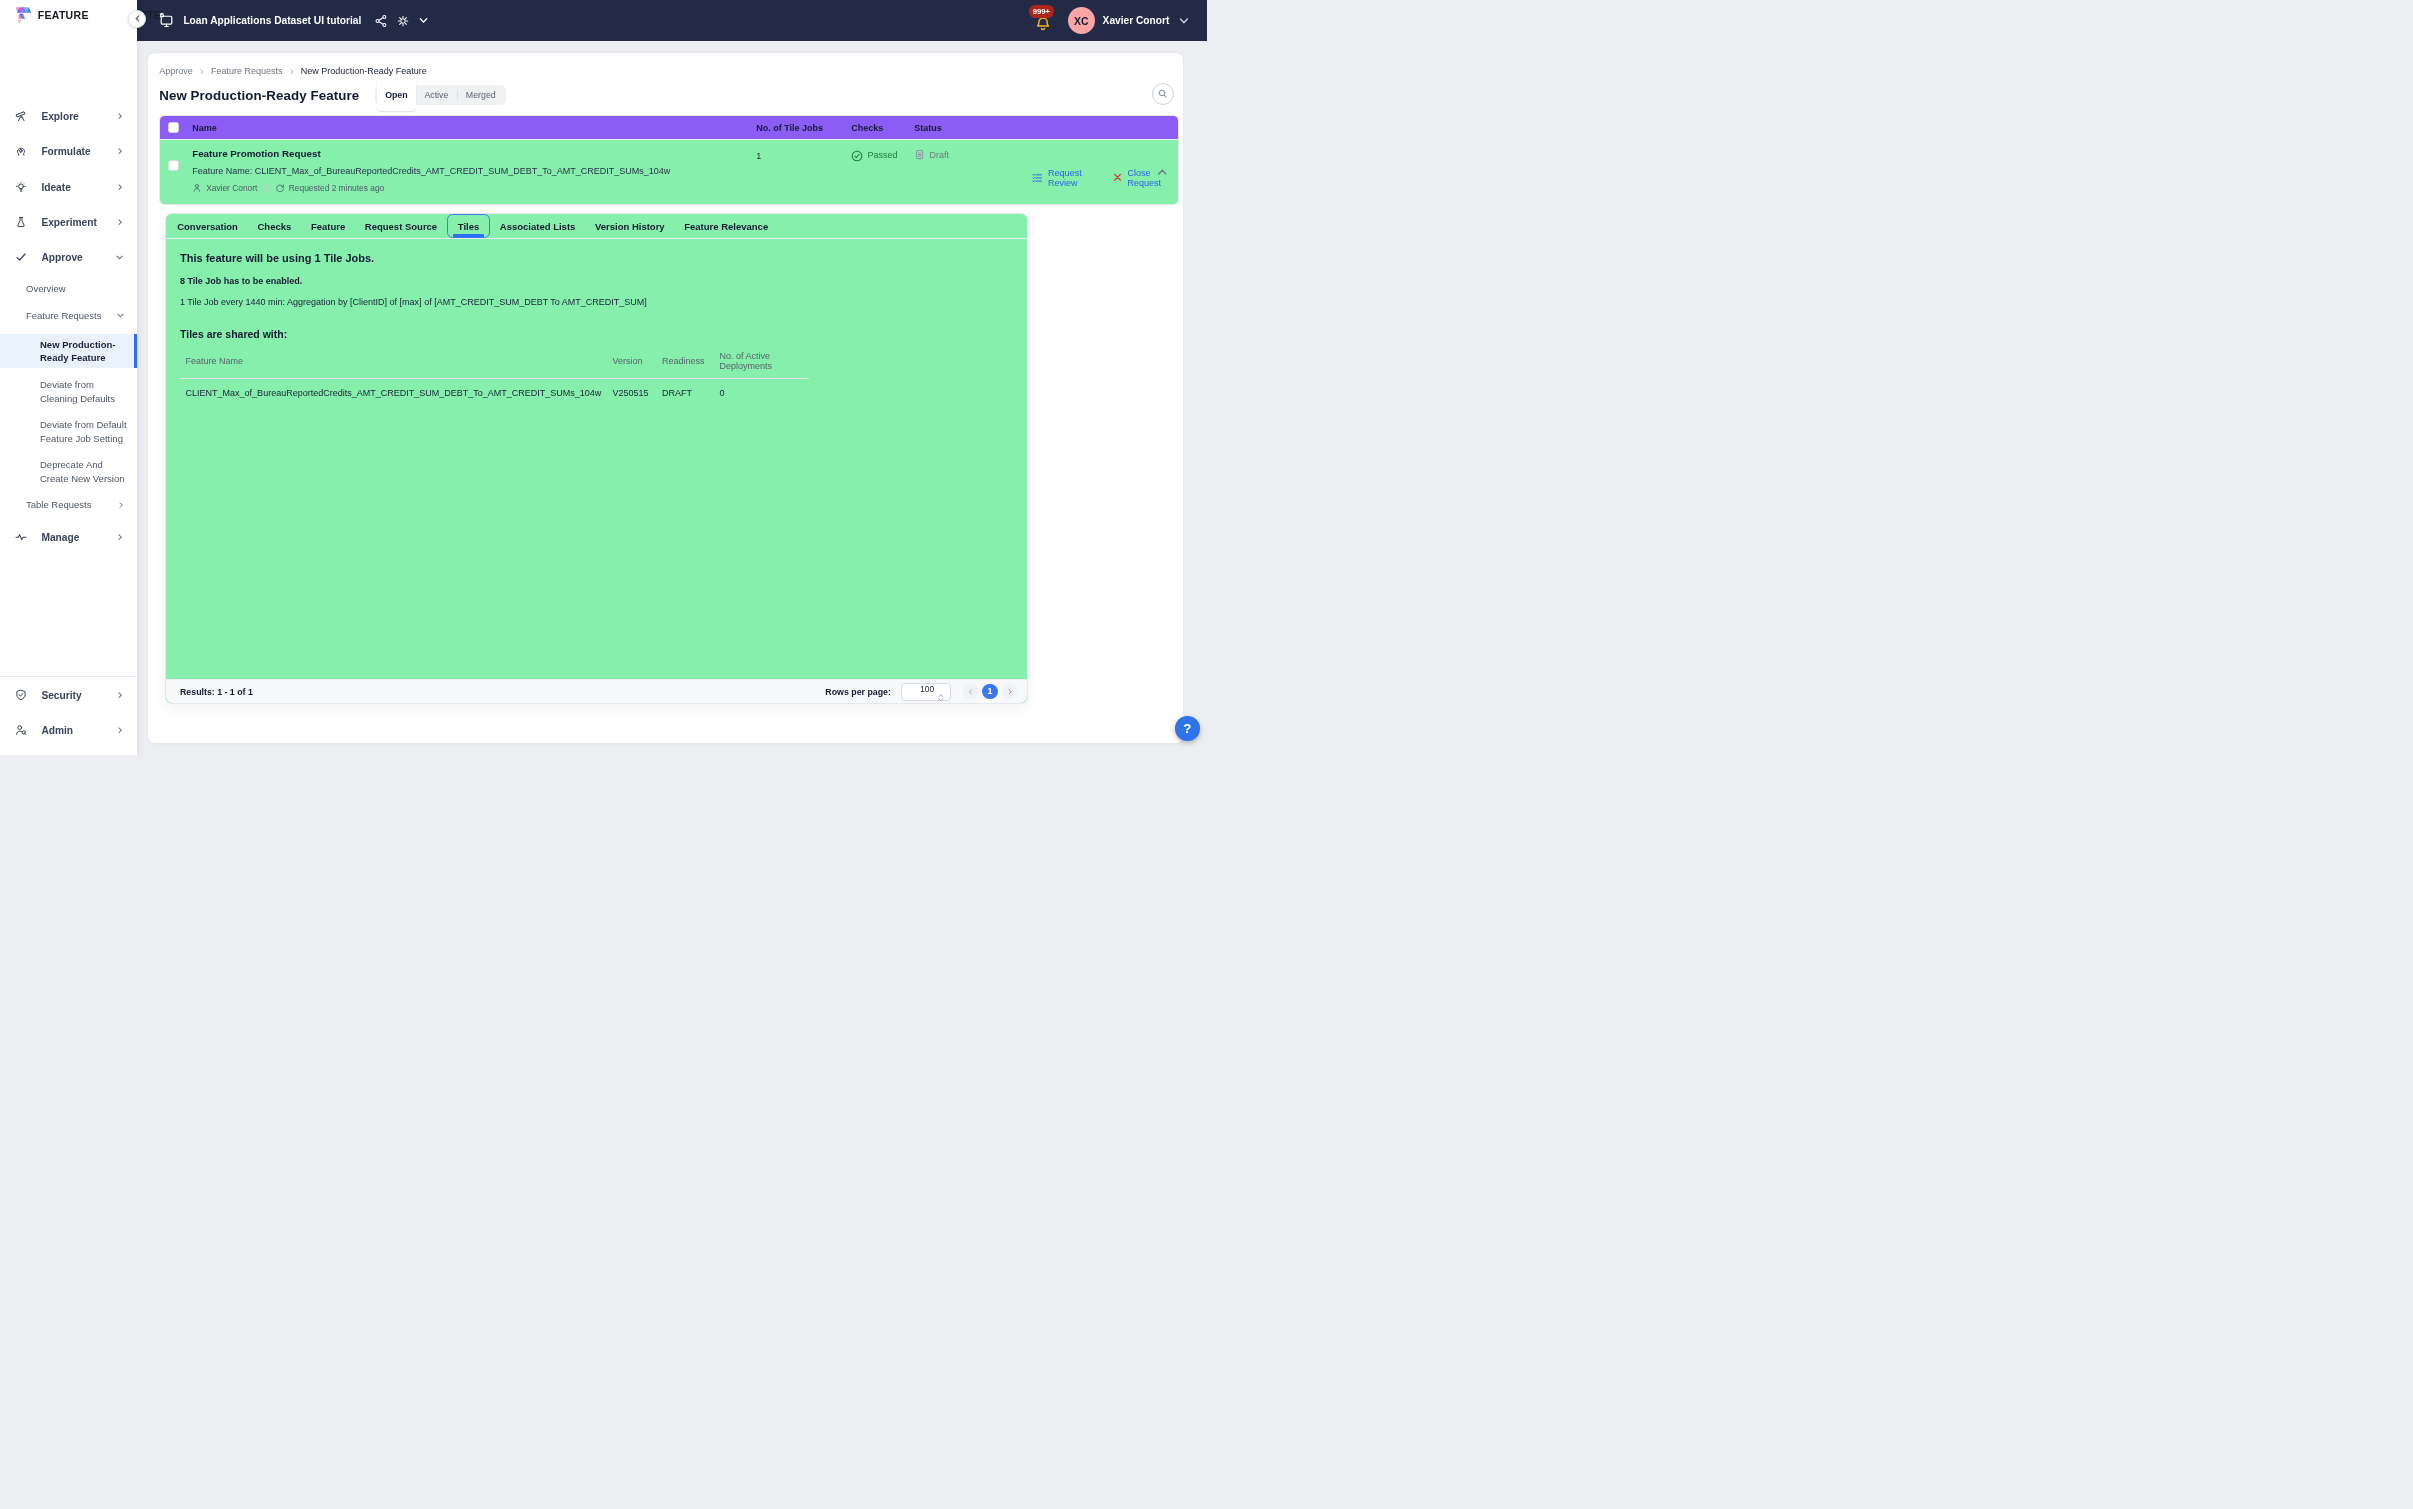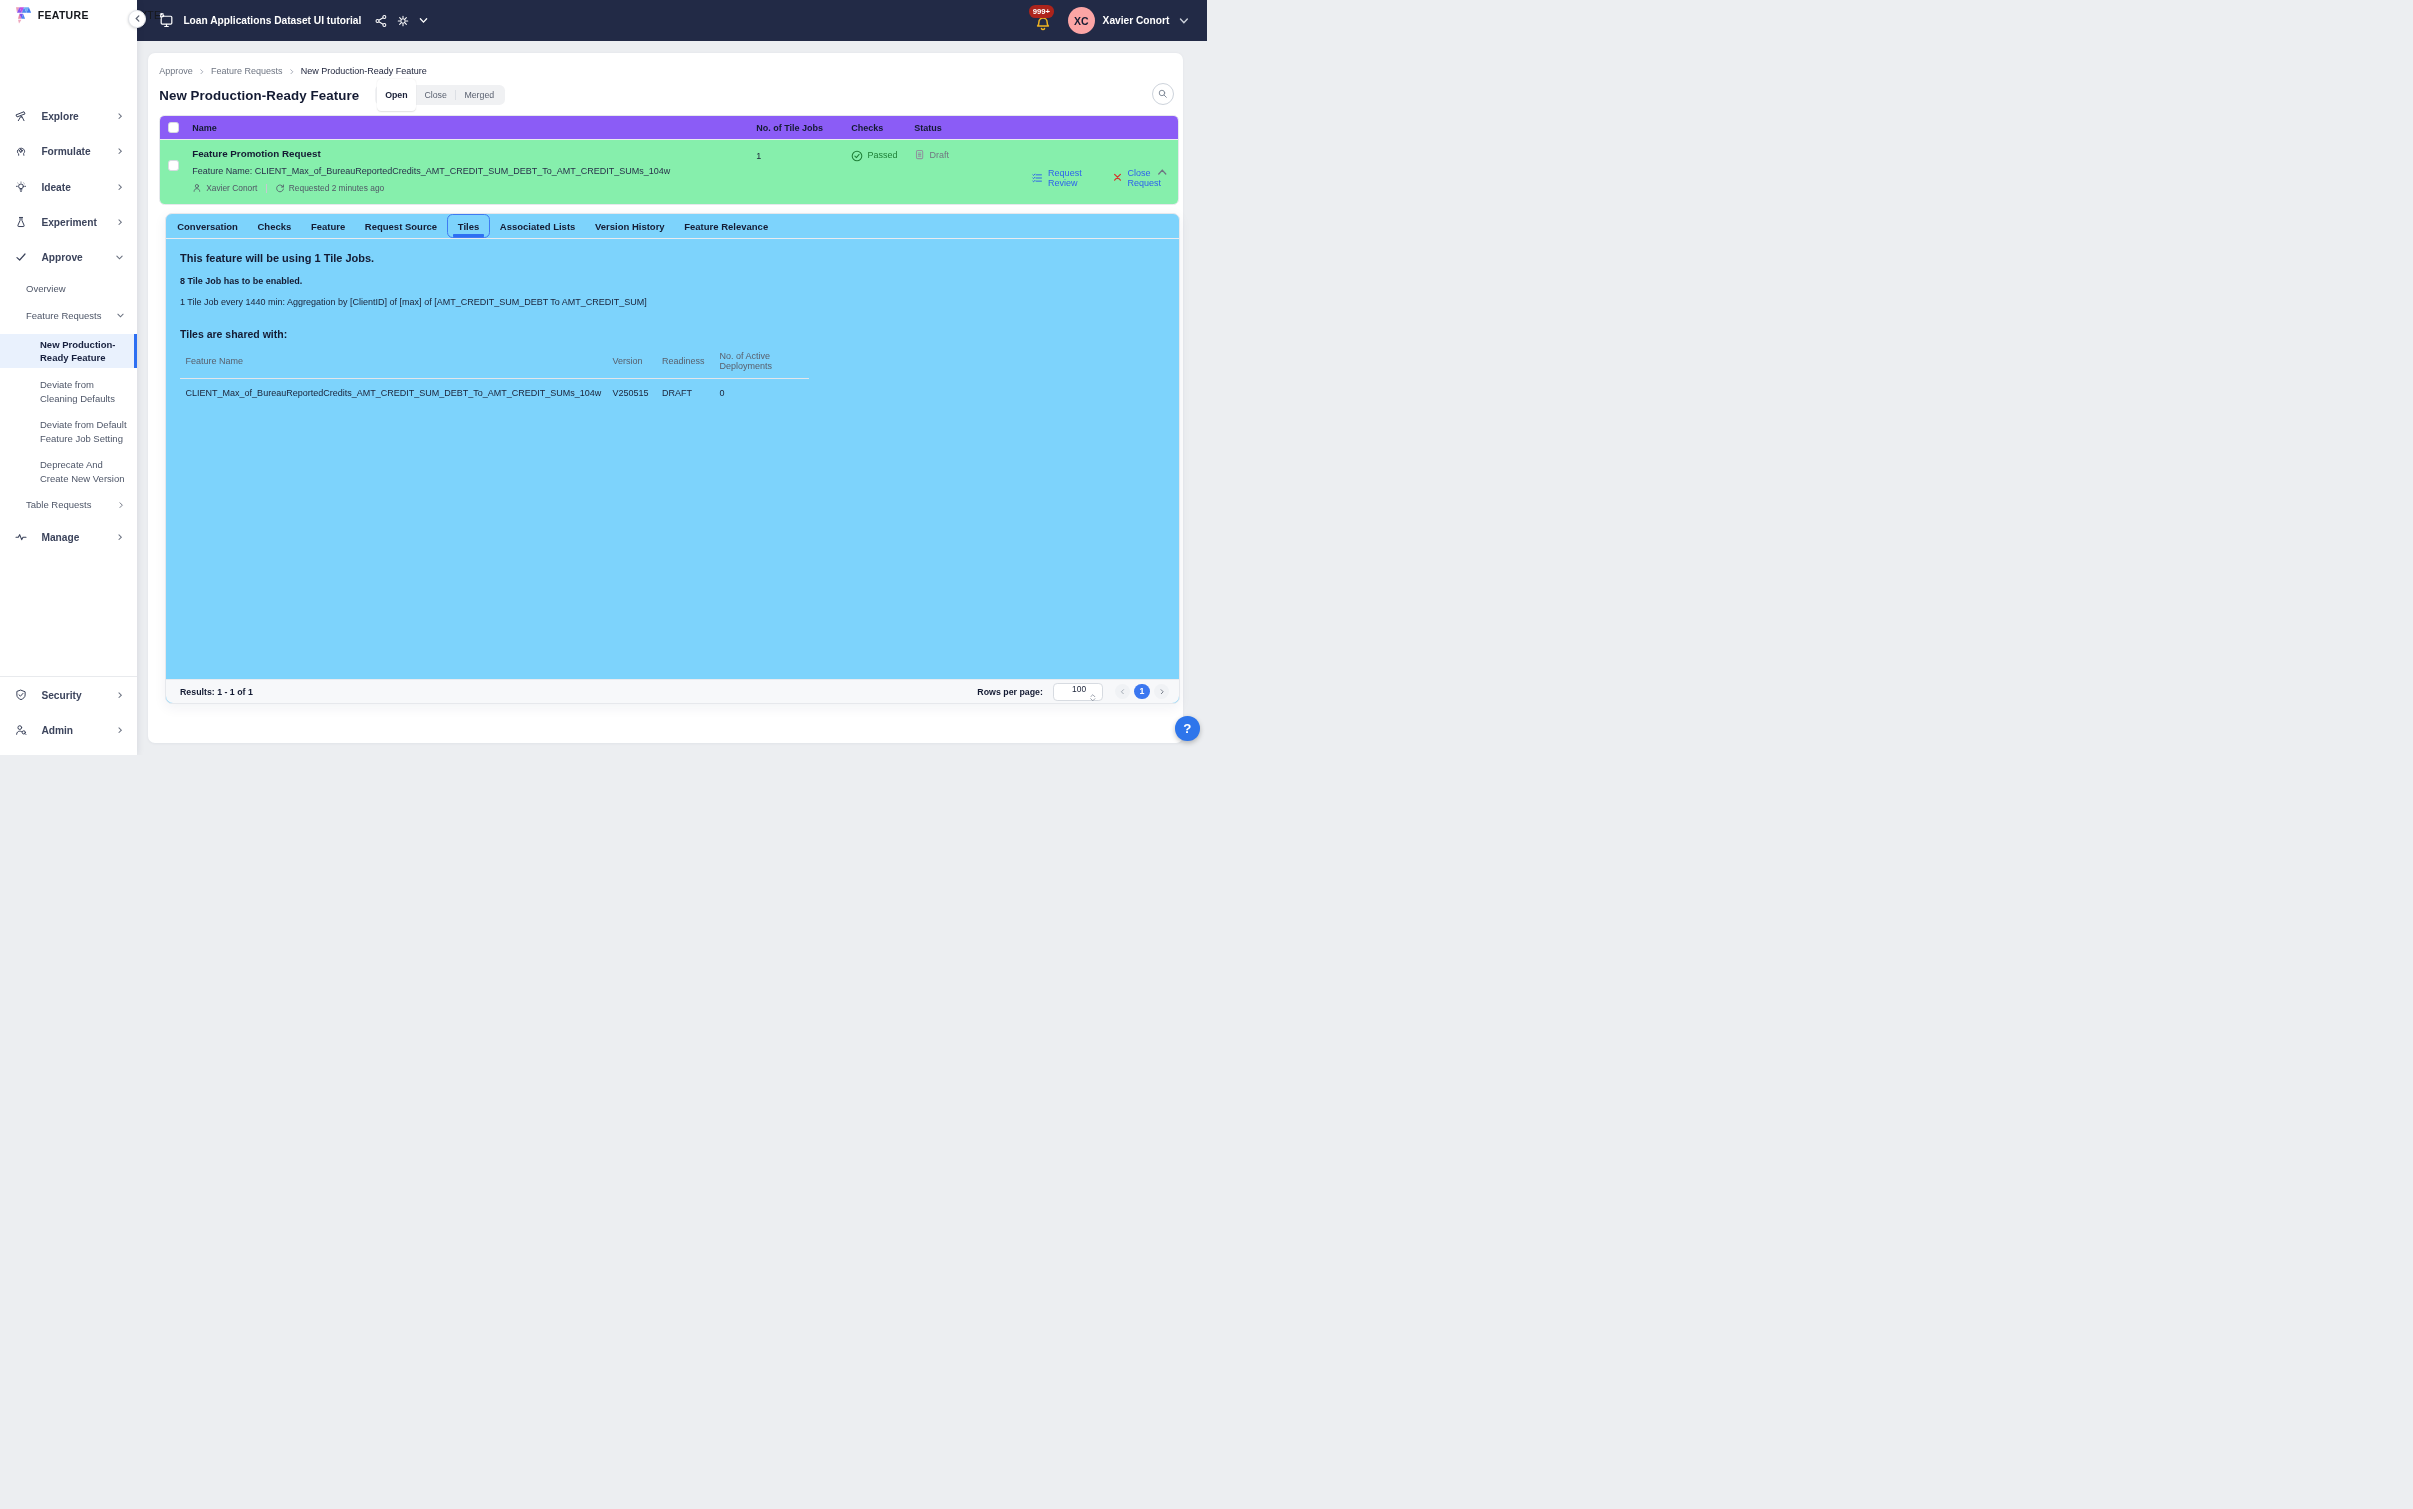--- a/index.html
+++ b/index.html
@@ -67,21 +67,21 @@
   .vcell { padding-top:10.5px; font-size:9px; color:#1A2238; }
   .chk-cell { display:flex; align-items:flex-start; gap:4.2px; padding-top:9.8px; }
   .chk-txt { font-size:9px; color:#1F8038; font-weight:500; margin-top:0.7px; }
   .st-cell { display:flex; align-items:flex-start; gap:4.2px; padding-top:9px; }
   .st-txt { font-size:9px; color:#707781; margin-top:1.4px; }
   .act-cell { padding-top:11.2px; display:flex; gap:8.4px; }
   .act-link { display:flex; align-items:center; gap:5.6px; font-size:9px; font-weight:500; color:#2D62EC; cursor:pointer; }
   .row-collapse { position:absolute; right:11.2px; top:27px; cursor:pointer; }
 
   
-  .tabs-card { position:absolute; left:17px; top:160px; width:1015px; height:491px; background:#7dd3fc; border:0.7px solid #E6E8EC; border-radius:7px; box-shadow:0 3.5px 12.6px rgba(25,39,80,.06); display:flex; flex-direction:column; }
+  .tabs-card { position:absolute; left:17px; top:160px; width:863px; height:491px; background:#86efac; border:0.7px solid #E6E8EC; border-radius:7px; box-shadow:0 3.5px 12.6px rgba(25,39,80,.06); display:flex; flex-direction:column; }
   .tabs-bar { height:25px; border-bottom:0.7px solid #E9EBEF; display:flex; align-items:stretch; padding-left:1.4px; flex:0 0 25px; }
   .tab { display:flex; align-items:center; padding:0 9.8px; font-size:9.5px; font-weight:600; color:#141B33; cursor:pointer; position:relative; white-space:nowrap; }
   .tab.active { border:1.1px solid #3E7BF2; border-radius:5.6px; }
   .tab.active::after { content:''; position:absolute; left:4.9px; right:4.9px; bottom:0px; height:3.2px; background:#2D6FF2; border-radius:0.7px; }
   .tab-content { flex:1 1 auto; padding:13.3px 14px 0 14px; }
   .tc-headline { font-size:11px; font-weight:800; color:#141B33; }
   .tc-line1 { font-size:9px; font-weight:700; color:#141B33; margin-top:12px; }
   .tc-line2 { font-size:9px; color:#1A2238; margin-top:11.2px; }
   .tc-shared { font-size:10.5px; font-weight:800; color:#141B33; margin-top:20.3px; }
   .shared-table { margin-top:8.4px; border-collapse:collapse; width:629px; }
@@ -300,21 +300,21 @@
     <svg width="5.6" height="5.6" viewBox="0 0 8 8">
         <polyline points="2.5,1 5.5,4 2.5,7" fill="none" stroke="#9AA1AD" stroke-width="1.2" stroke-linecap="round"></polyline>
       </svg>
     <span class="bc-cur">New Production-Ready Feature</span>
   </div>
 
   <div class="title-row">
     <span class="page-title">New Production-Ready Feature</span>
     <div class="seg">
       <div class="seg-btn active">Open</div>
-      <div class="seg-btn">Close</div>
+      <div class="seg-btn">Active</div>
       <div class="seg-sep"></div>
       <div class="seg-btn">Merged</div>
     </div>
   </div>
 
   <div class="search-btn">
     <svg width="11.2" height="11.2" viewBox="0 0 18 18" fill="none" stroke="#7D8694" stroke-width="1.5" stroke-linecap="round">
       <circle cx="8" cy="8" r="4.4"></circle>
         <path d="M11.4 11.4 L15 15"></path>
     </svg>

